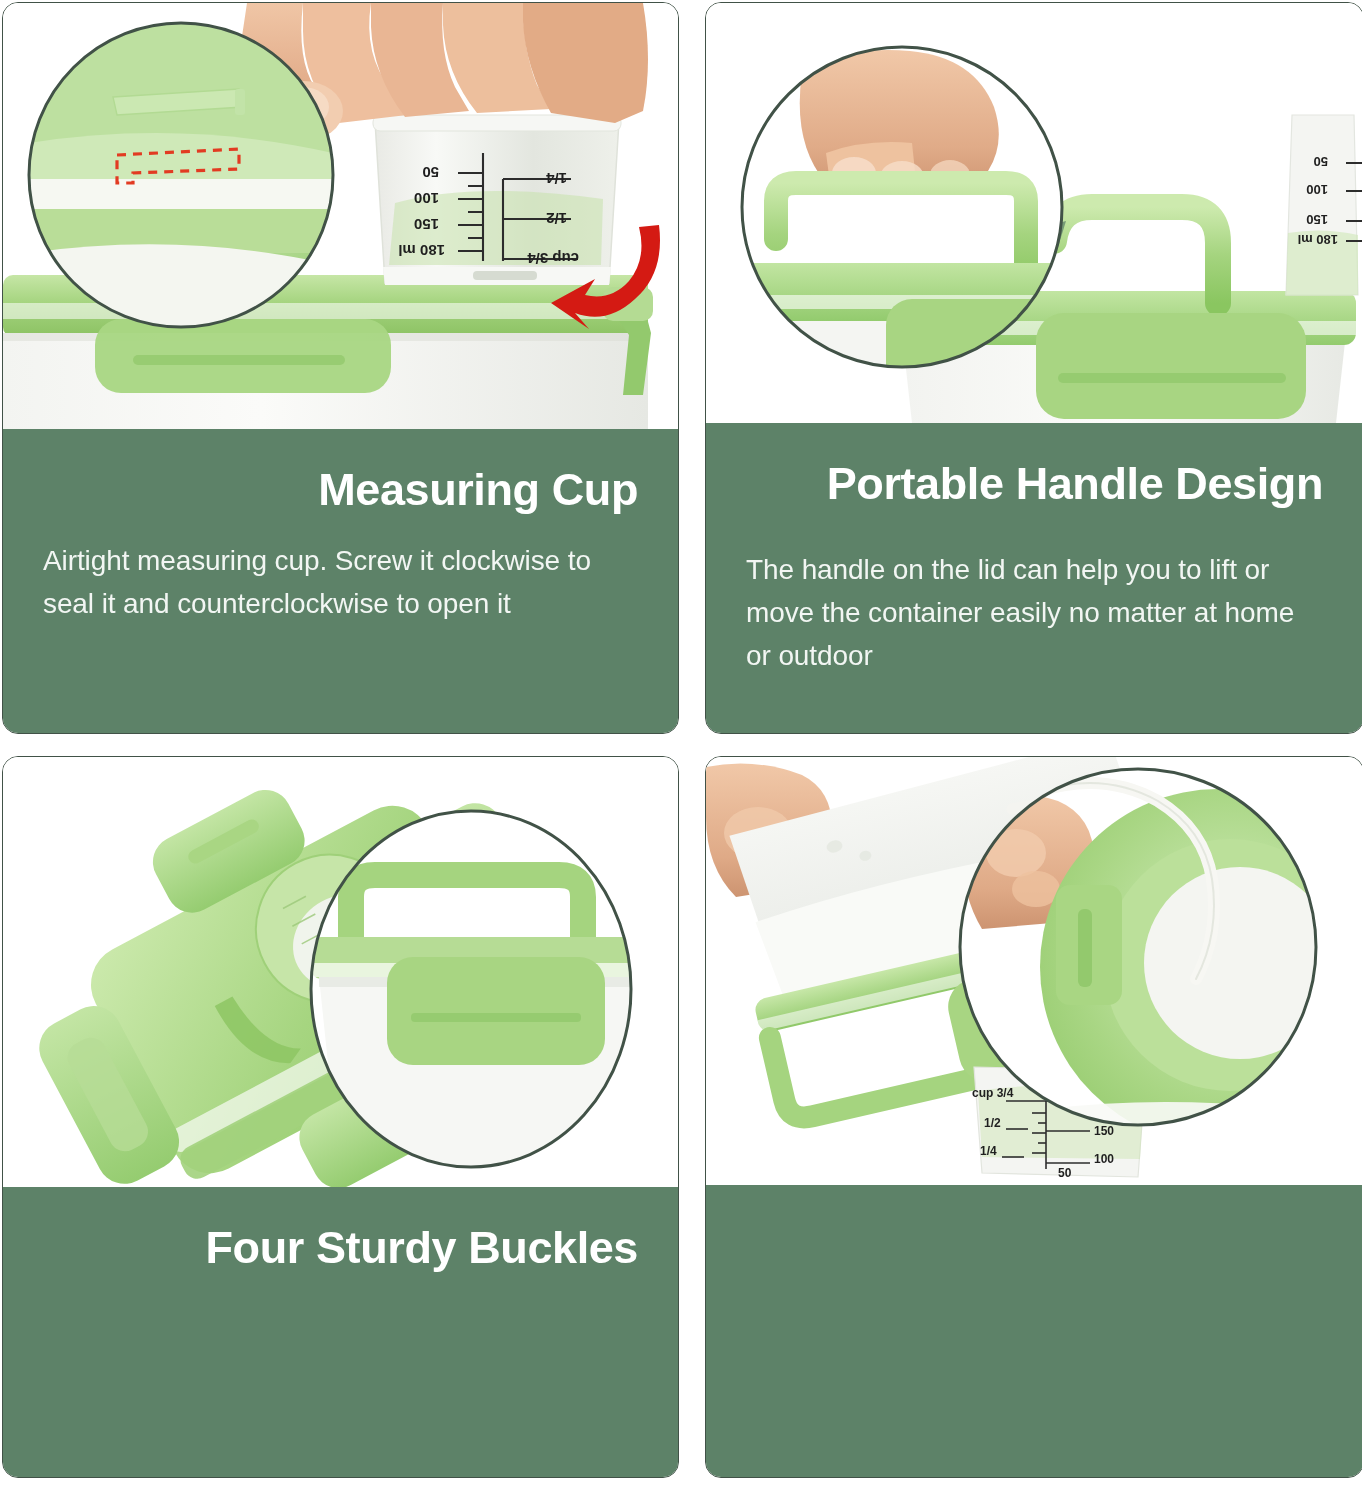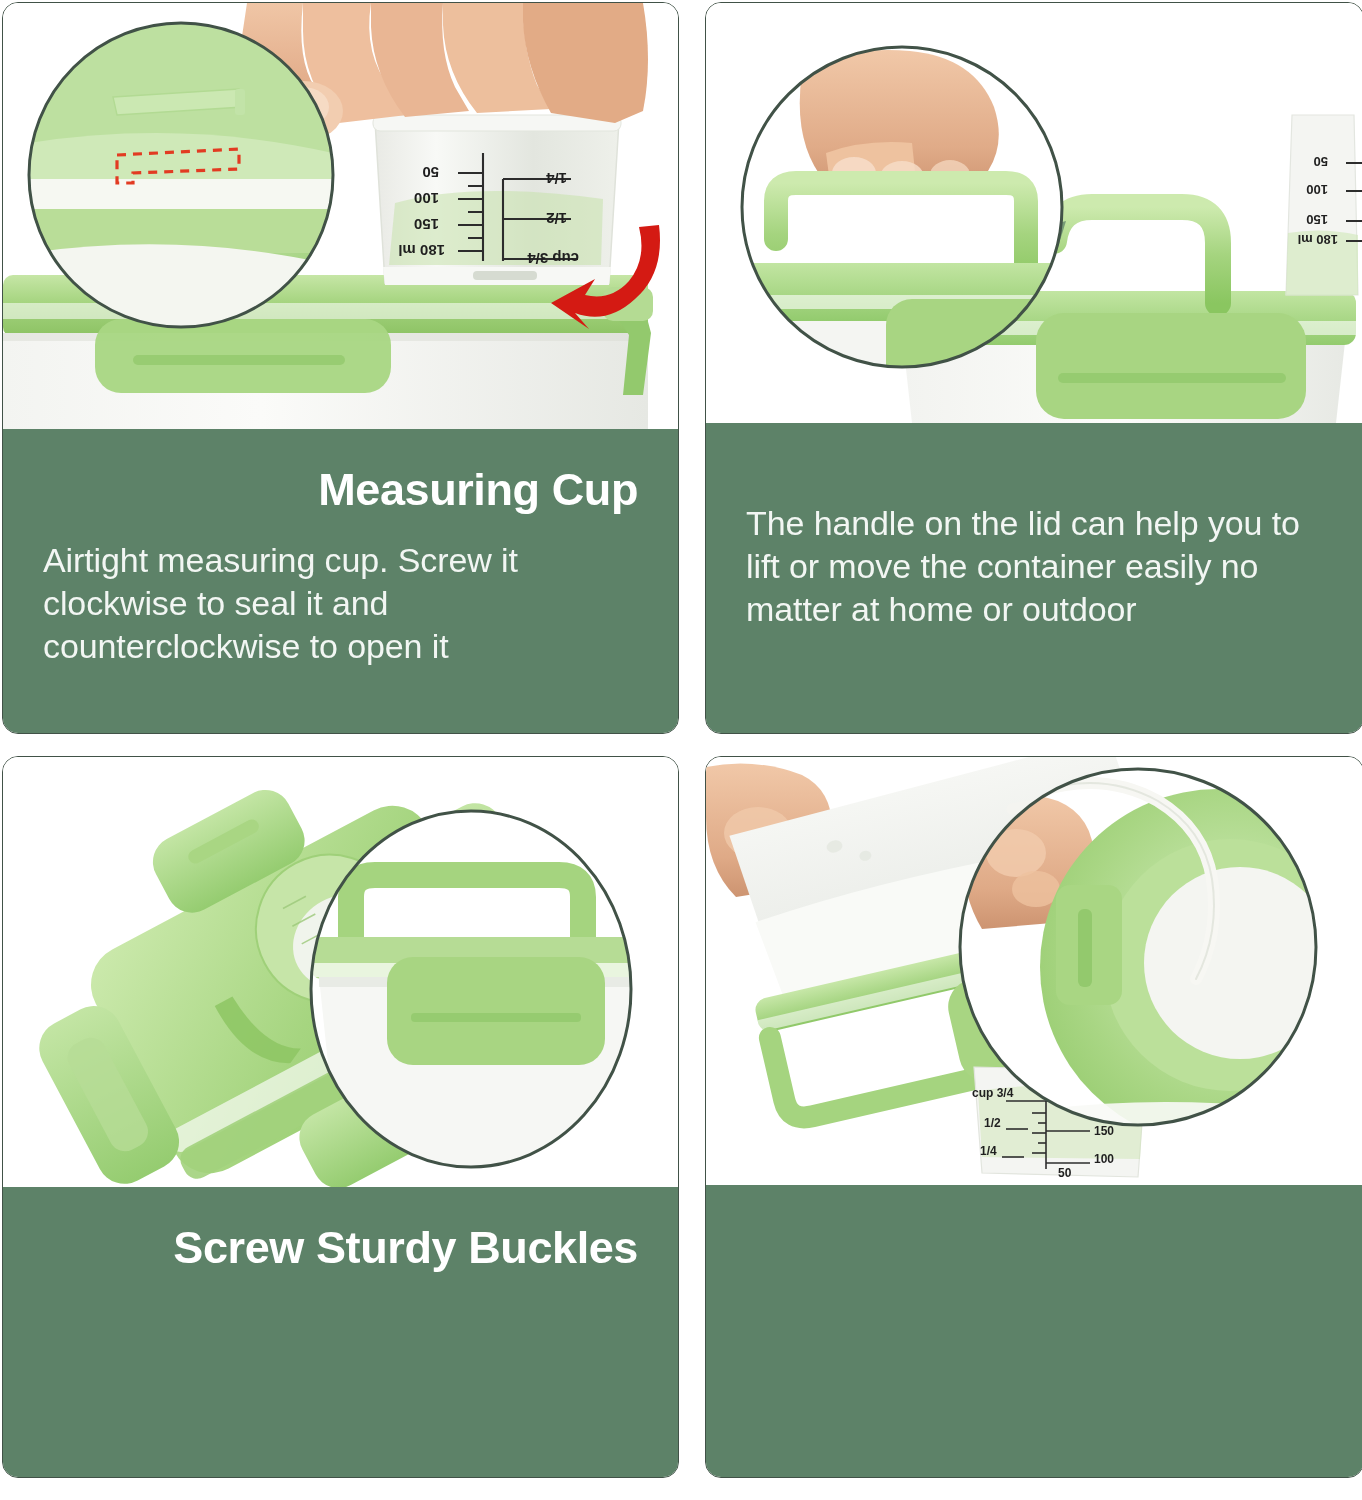--- a/index.html
+++ b/index.html
@@ -61,21 +61,21 @@
     color: #ffffff;
     font-size: 45px;
     font-weight: 700;
     letter-spacing: -0.4px;
     line-height: 1.02;
     font-stretch: condensed;
     white-space: nowrap;
   }
   .banner-body {
     color: #f2f6f3;
-    font-size: 34px;
+    font-size: 28px;
     font-weight: 400;
     line-height: 43px;
     margin-top: 26px;
     letter-spacing: -0.1px;
     max-width: 600px;
   }
   .card-tr .banner-body,
   .card-br .banner-body { max-width: 592px; margin-top: 41px; }
 
   
@@ -291,20 +291,21 @@
             <rect x="36" y="292" width="320" height="14" fill="#ffffff" opacity="0.6"></rect>
             <path d="M36 318 L356 318 L356 368 L36 368 Z" fill="#f4f5f2"></path>
             <rect x="180" y="296" width="170" height="96" rx="26" fill="#a8d582"></rect>
           </g>
           <circle class="inset-circle-ring" cx="196" cy="204" r="160"></circle>
         </g>
       </svg>
     </div>
 
     <div class="banner">
+      <h2 class="banner-title">Portable Handle Design</h2>
       <p class="banner-body">The handle on the lid can help you to lift or move the container easily no matter at home or outdoor</p>
     </div>
   </div>
 
   <div class="feature-card card-bl">
     <div class="photo">
       <svg width="677" height="430" viewBox="0 0 677 430" xmlns="http://www.w3.org/2000/svg" aria-hidden="true">
         <defs>
           <linearGradient id="blLid" x1="0" y1="0" x2="1" y2="1">
             <stop offset="0%" stop-color="#cdeaae"></stop>
@@ -361,21 +362,21 @@
 
             <rect x="384" y="200" width="218" height="108" rx="26" fill="#a8d582"></rect>
             <rect x="408" y="256" width="170" height="9" rx="4" fill="#93c96d" opacity="0.85"></rect>
           </g>
           <ellipse class="inset-circle-ring" cx="468" cy="232" rx="160" ry="178"></ellipse>
         </g>
       </svg>
     </div>
 
     <div class="banner">
-      <h2 class="banner-title">Screw Sturdy Buckles</h2>
+      <h2 class="banner-title">Four Sturdy Buckles</h2>
     </div>
   </div>
 
   <div class="feature-card card-br">
     <div class="photo">
       <svg width="659" height="428" viewBox="0 0 659 428" xmlns="http://www.w3.org/2000/svg" aria-hidden="true">
         <defs>
           <linearGradient id="brLid" x1="0" y1="0" x2="0" y2="1">
             <stop offset="0%" stop-color="#f6f7f4"></stop>
             <stop offset="60%" stop-color="#eceeea"></stop>

